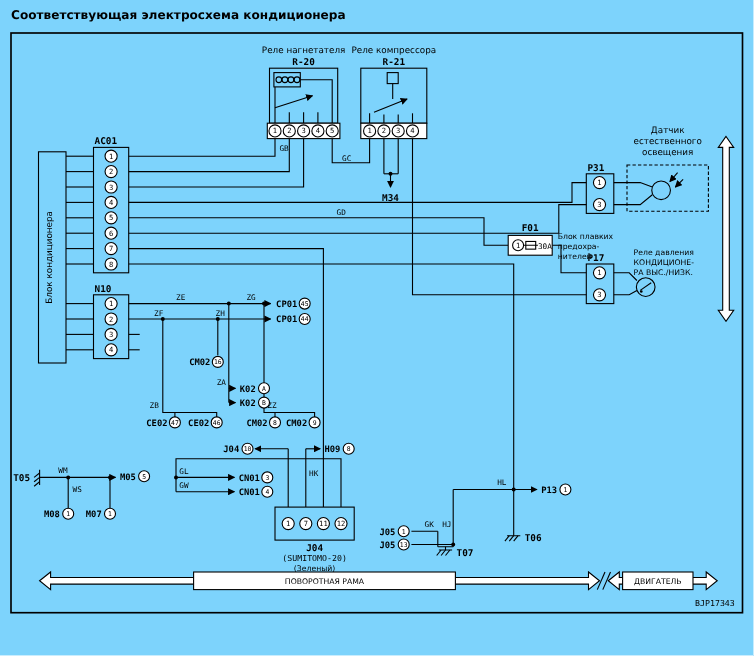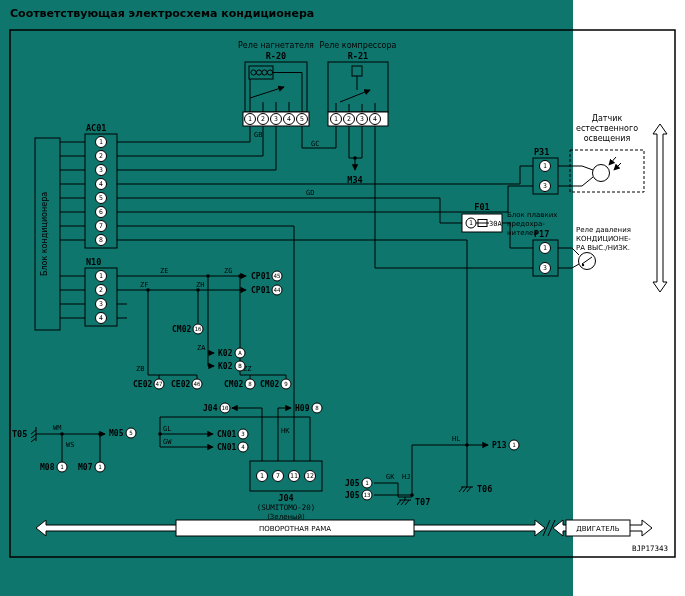--- a/index.html
+++ b/index.html
@@ -1,16 +1,16 @@
 <!DOCTYPE html>
 <html><head>
 <meta charset="utf-8">
 <style>
   html,body{margin:0;padding:0;background:#fff;}
-  .page{position:relative;width:573px;height:596px;background:#0f766e;}
+  .page{position:relative;width:685px;height:596px;background:#7dd3fc;}
   svg{display:block;}
   svg text{font-family:"DejaVu Sans",sans-serif;fill:#000;}
   .ttl{font:bold 11px "DejaVu Sans",sans-serif;}
   .cap{font:8px "DejaVu Sans",sans-serif;}
   .cap7{font:7px "DejaVu Sans",sans-serif;}
   .capb{font:bold 8.5px "DejaVu Sans Mono",monospace;}
   .wl{font:7px "DejaVu Sans Mono",monospace;}
   .nn{font:bold 8px "DejaVu Sans Mono",monospace;}
   .pn{font:6.5px "DejaVu Sans Mono",monospace;text-anchor:middle;}
   .cn{font:5.8px "DejaVu Sans Mono",monospace;text-anchor:middle;}

